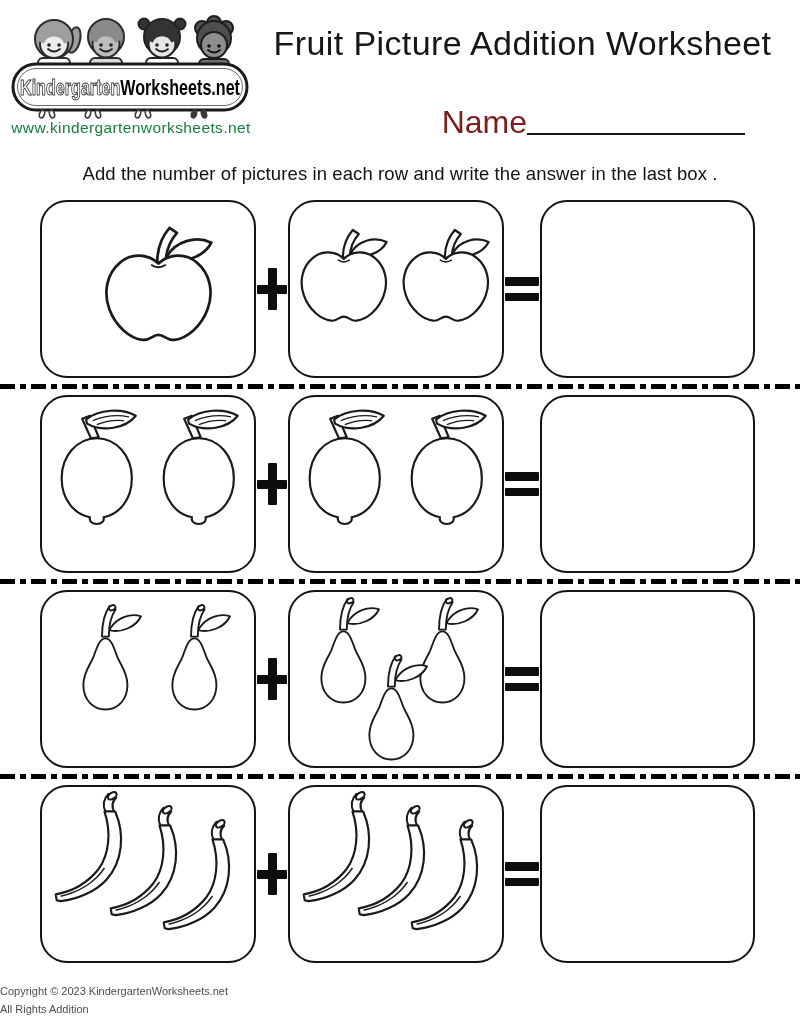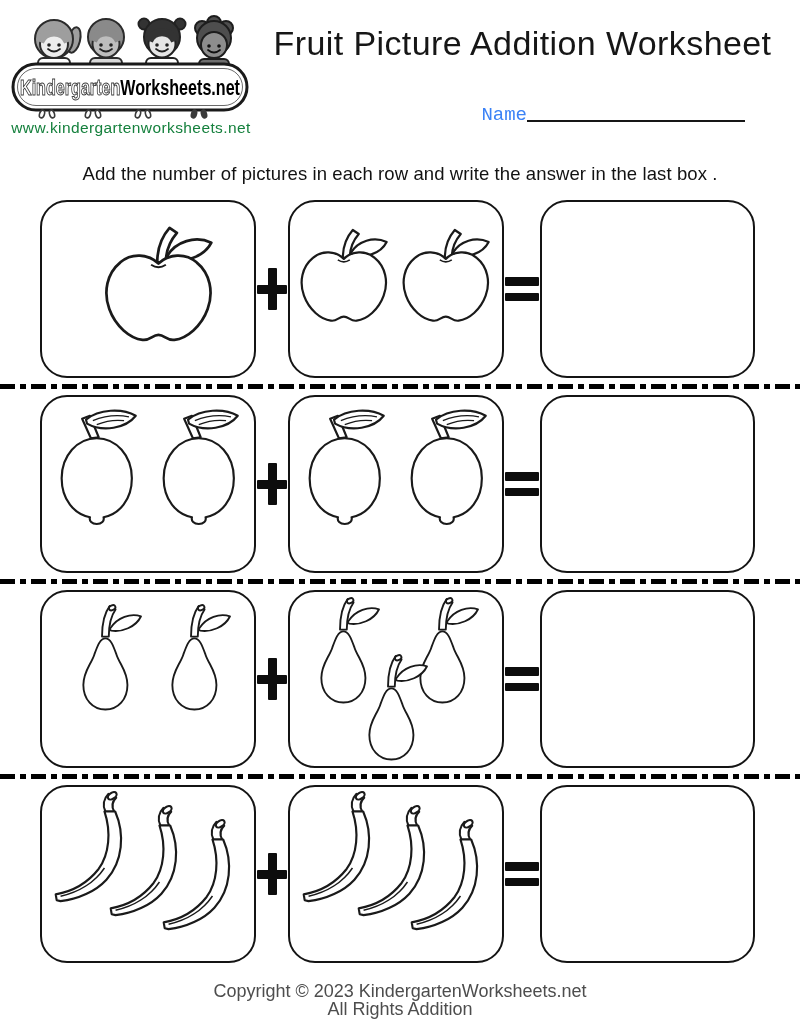--- a/index.html
+++ b/index.html
@@ -12,23 +12,22 @@
   .site-url{
     position:absolute;left:8px;top:119px;width:246px;text-align:center;
     font-size:15.5px;letter-spacing:.4px;color:#15803d;
   }
   
   .title{
     position:absolute;left:250px;top:24px;width:545px;margin:0;
     text-align:center;font-size:34px;font-weight:400;letter-spacing:.4px;color:#161616;
   }
   .name-row{
-    position:absolute;top:104px;right:55px;font-size:19px;font-weight:400;color:#3b82f6;
+    position:absolute;top:104px;right:55px;font-size:32px;font-weight:400;color:#7f1d1d;
     white-space:nowrap;
-    font-family:Liberation Mono, monospace;
   }
   .name-underline{
     display:inline-block;width:218px;border-bottom:2.2px solid #161616;
     transform:translateY(2px);
   }
   
   .instruction{
     position:absolute;left:0;top:163px;width:800px;margin:0;text-align:center;
     font-size:18.5px;letter-spacing:.1px;color:#121212;
   }
@@ -51,22 +50,22 @@
   .op.plus .v{left:10.5px;top:0;width:9px;height:42px;}
   .op.equals{width:34px;height:24px;}
   .op.equals .e1{left:0;top:0;width:34px;height:8.5px;}
   .op.equals .e2{left:0;bottom:0;width:34px;height:8.5px;}
   .cut-line{
     height:5px;margin:6px 0;width:100%;
     background:repeating-linear-gradient(90deg,#000 0 15px,transparent 15px 20px,#000 20px 26px,transparent 26px 31px);
   }
   
   .footer{
-    position:absolute;left:0;top:982px;width:800px;text-align:center;
-    font-size:18px;line-height:18px;color:#4d4d4d;
+    position:absolute;left:0;top:982px;width:800px;
+    font-size:11px;line-height:18px;color:#4d4d4d;
   }
   .sym-defs{position:absolute;width:0;height:0;overflow:hidden;}
 </style>
 </head>
 <body>
 
 <div class="page">
 
   <div class="logo">
     <svg viewBox="0 0 240 114" width="240" height="114">

